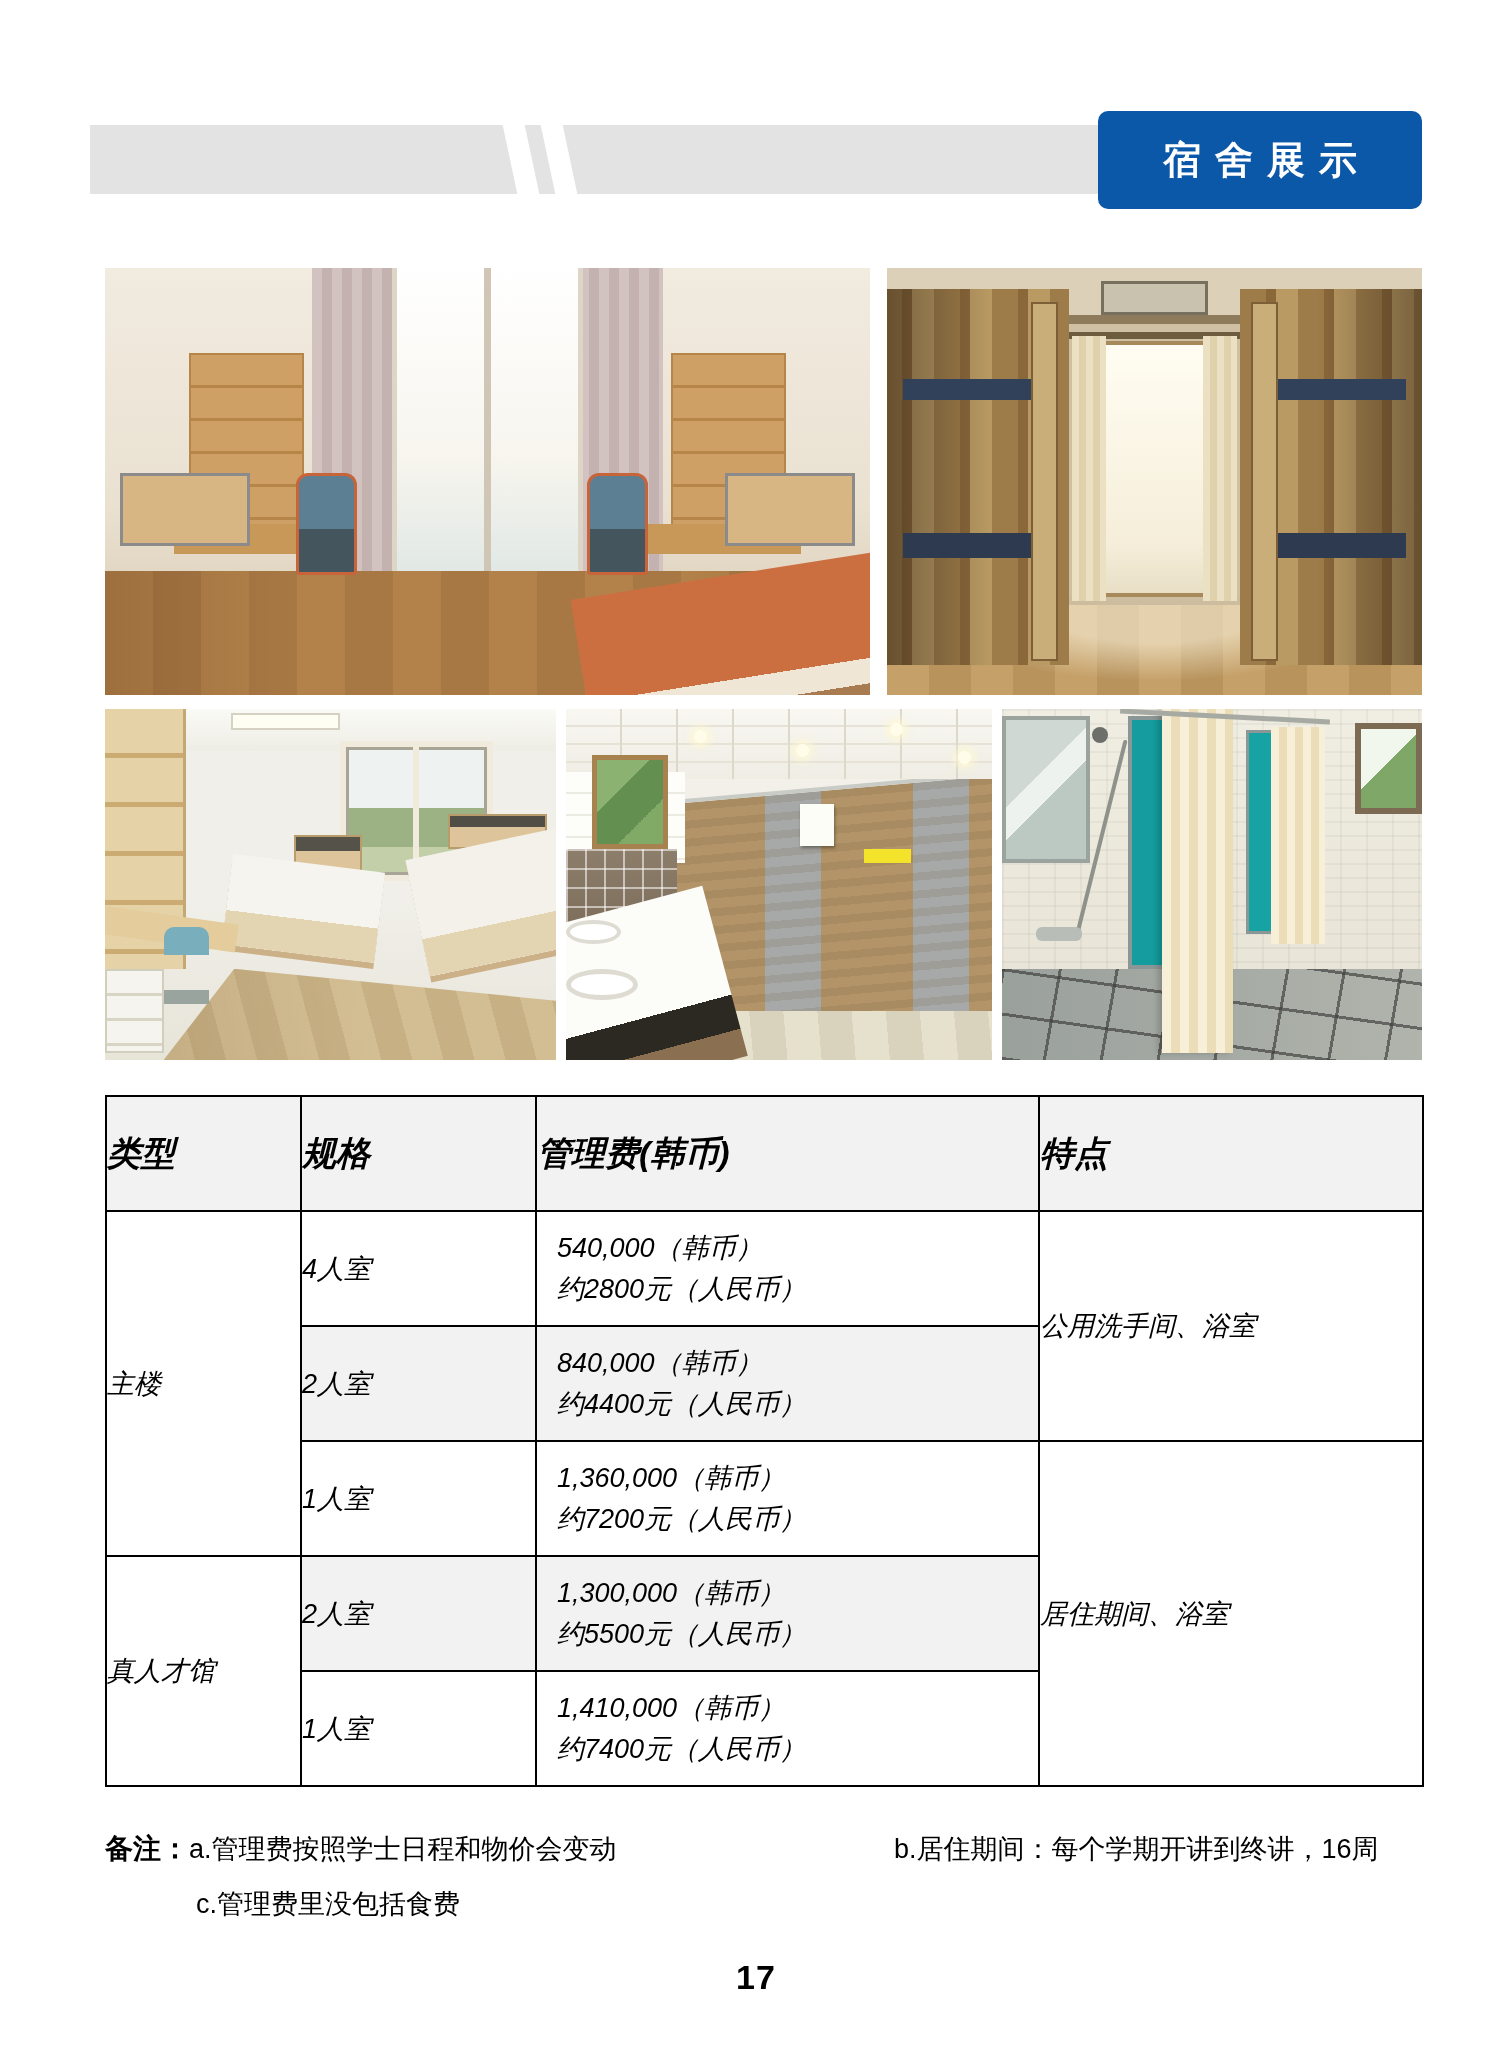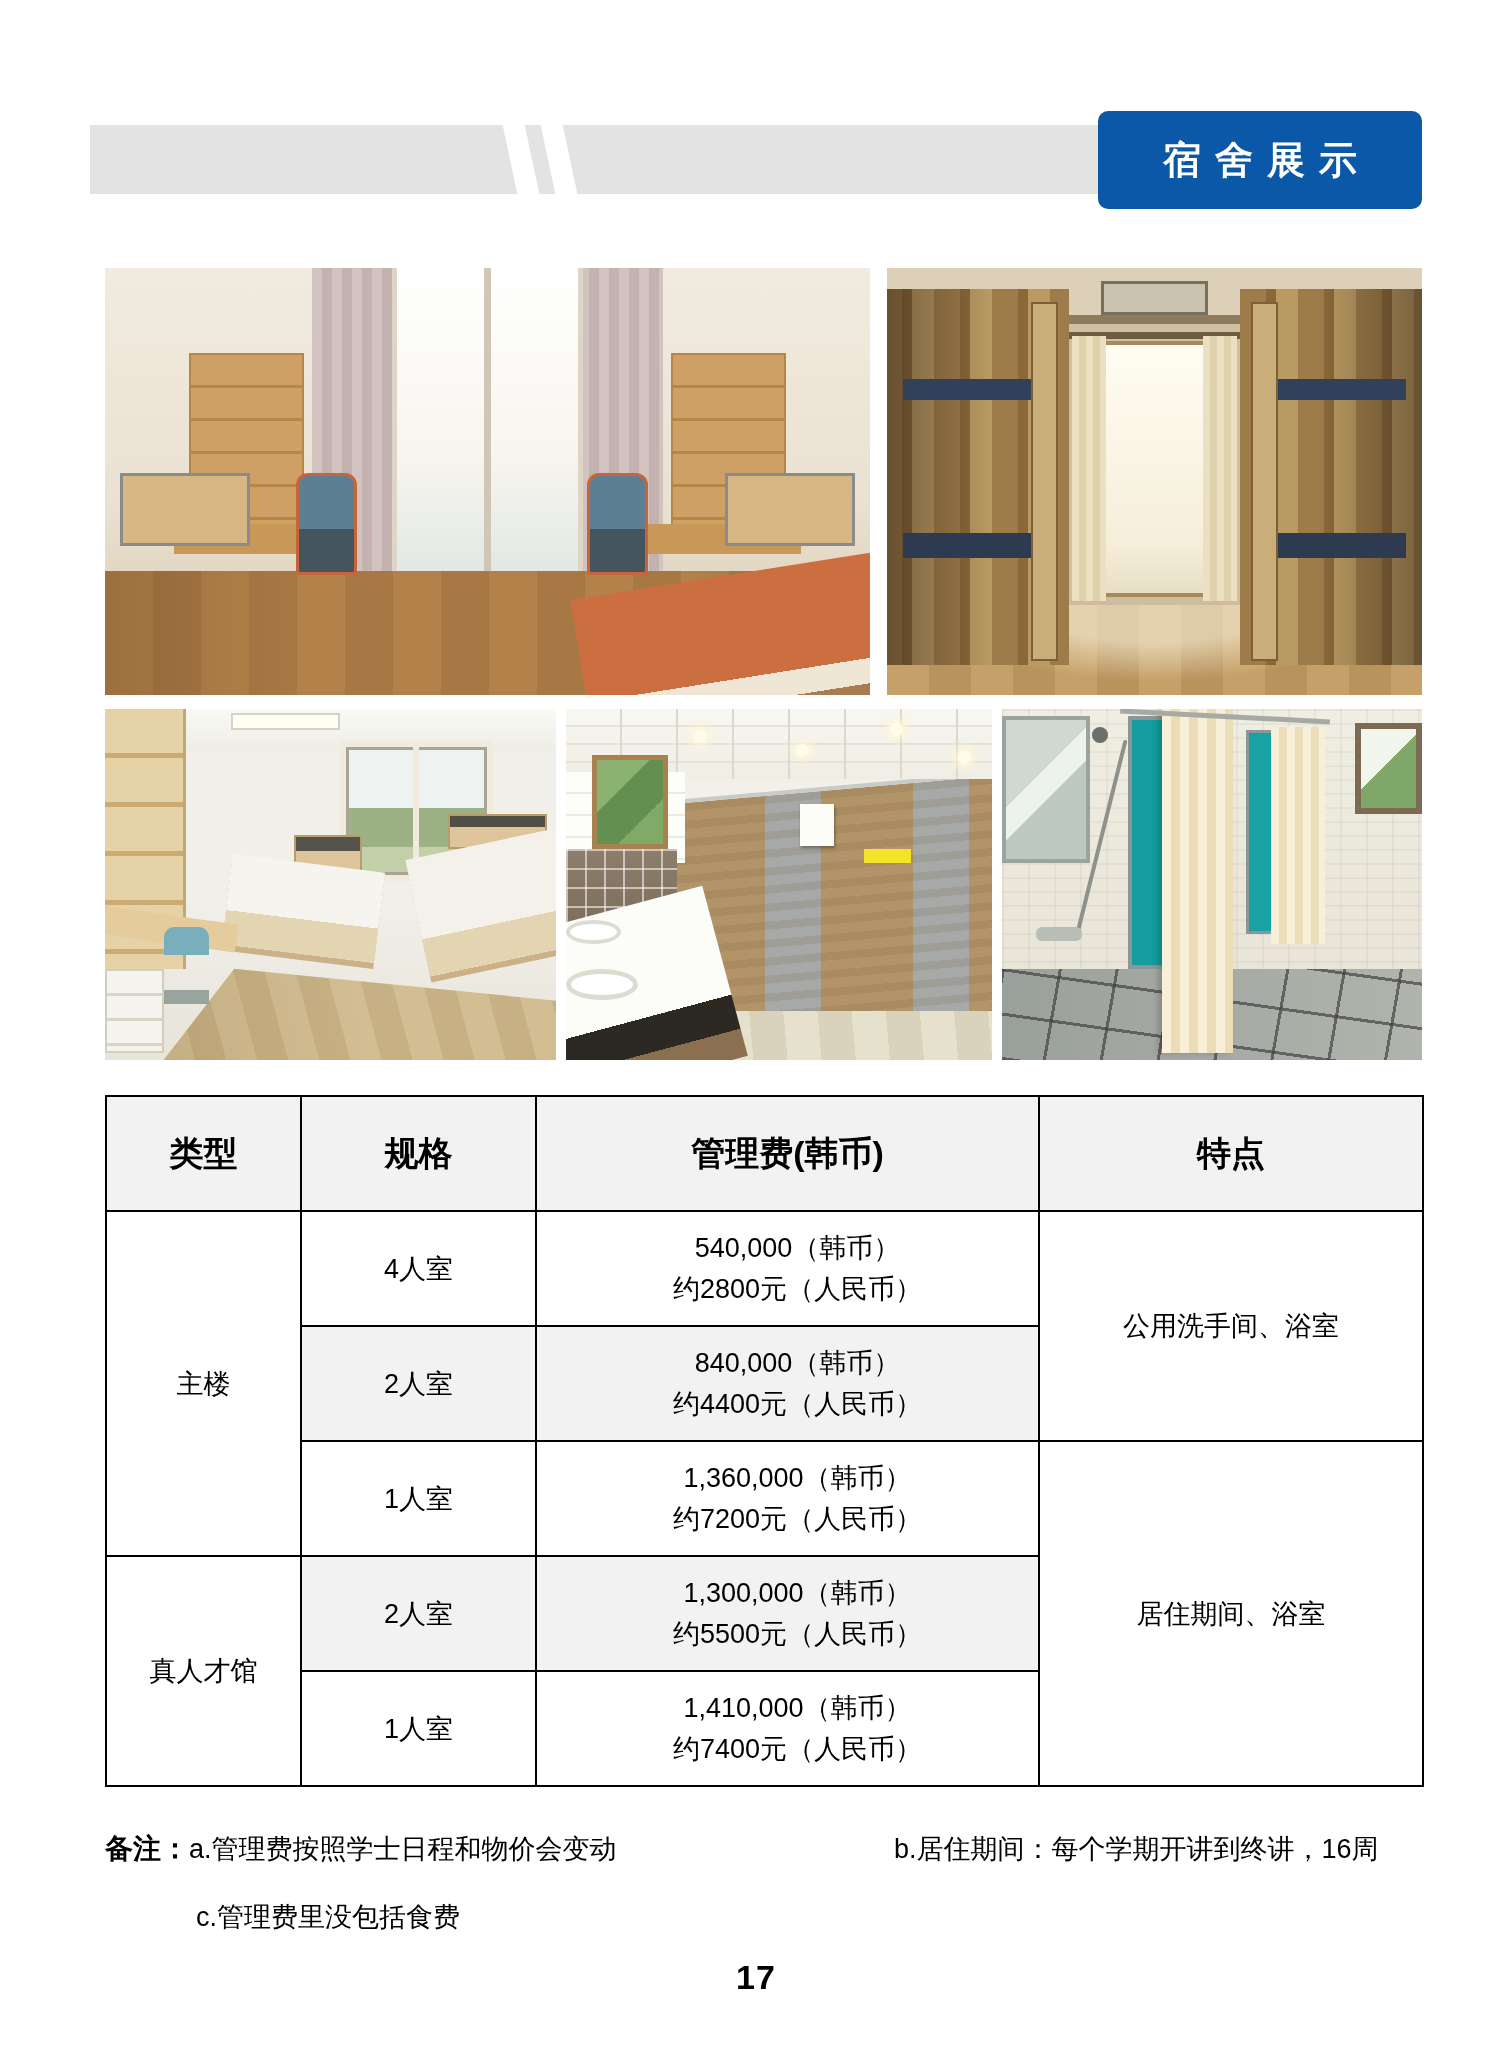--- a/index.html
+++ b/index.html
@@ -141,32 +141,32 @@
   .p5-shower{left:21.5%;top:5%;width:16px;height:16px;border-radius:50%;background:#6d6f6a;}
   .p5-faucet{left:8%;top:62%;width:11%;height:4%;background:#b9bdb8;border-radius:6px;}
   .p5-floor{left:0;right:0;bottom:0;height:26%;background:
     repeating-linear-gradient(100deg,rgba(60,60,58,.65) 0 3px,rgba(0,0,0,0) 3px 56px),
     repeating-linear-gradient(8deg,rgba(60,60,58,.65) 0 3px,rgba(0,0,0,0) 3px 44px),
     linear-gradient(90deg,#9aa09c,#b0b4ac);}
 
   
   table.fees{position:absolute;left:105px;top:1095px;width:1317px;border-collapse:collapse;table-layout:fixed;background:#ffffff;}
   table.fees col.c1{width:195px;} table.fees col.c2{width:235px;} table.fees col.c3{width:503px;} table.fees col.c4{width:384px;}
-  table.fees th,table.fees td{border:2px solid var(--ink);text-align:center;vertical-align:middle;overflow:hidden;}
+  table.fees th,table.fees td{border:2px solid var(--ink);text-align:left;vertical-align:middle;overflow:hidden;font-style:italic;}
   table.fees th{height:115px;background:var(--cell-shade);font-size:34px;font-weight:bold;}
   table.fees td{height:115px;font-size:27px;font-weight:normal;}
   td.shade{background:var(--cell-shade);}
   .fee-line{line-height:41px;padding-left:20px;}
 
   
   .notes{position:absolute;left:105px;top:1832px;width:1320px;font-size:27px;}
   .note-line1{position:relative;height:34px;line-height:34px;white-space:nowrap;}
   .note-label{font-weight:bold;font-size:28px;}
   .note-b{position:absolute;left:745px;top:0;margin-left:44px;}
-  .note-line2{margin-top:34px;padding-left:91px;line-height:34px;}
+  .note-line2{margin-top:21px;padding-left:91px;line-height:34px;}
 
   
   .pageno{position:absolute;left:0;top:1958px;width:100%;text-align:center;font-size:34px;font-weight:bold;letter-spacing:1px;}
 </style>
 </head>
 <body>
 
 <div class="page">
 
   <div class="stripe">

